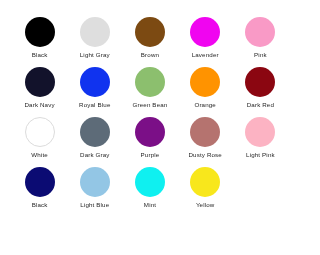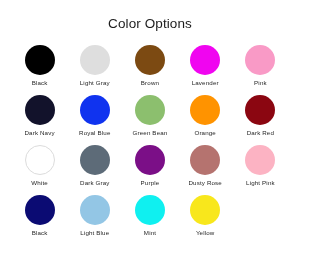--- a/index.html
+++ b/index.html
@@ -67,21 +67,20 @@
     text-align: center;
     letter-spacing: 0.15px;
     white-space: nowrap;
   }
 </style>
 </head>
 <body>
 
 <div id="swatch-board" style="background: rgb(255, 255, 255);">
 
-  <h1 id="page-title" style="color: rgb(29, 29, 29);">Color Options</h1>
 
   <div id="swatch-grid">
       <div class="swatch-row">
         <div class="swatch-cell">
           <div class="swatch-dot" style="background-color: rgb(0, 0, 0);"></div>
           <div class="swatch-label" style="color: rgb(38, 38, 38);">Black</div>
         </div>
         <div class="swatch-cell">
           <div class="swatch-dot" style="background-color: rgb(222, 222, 222);"></div>
           <div class="swatch-label" style="color: rgb(38, 38, 38);">Light Gray</div>

